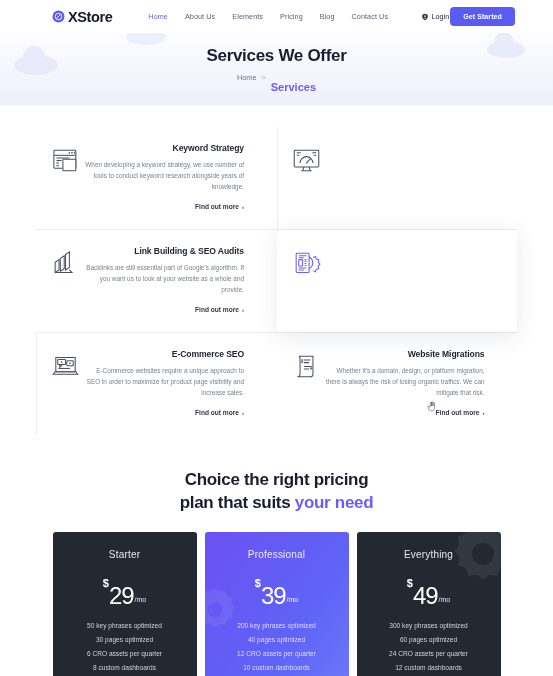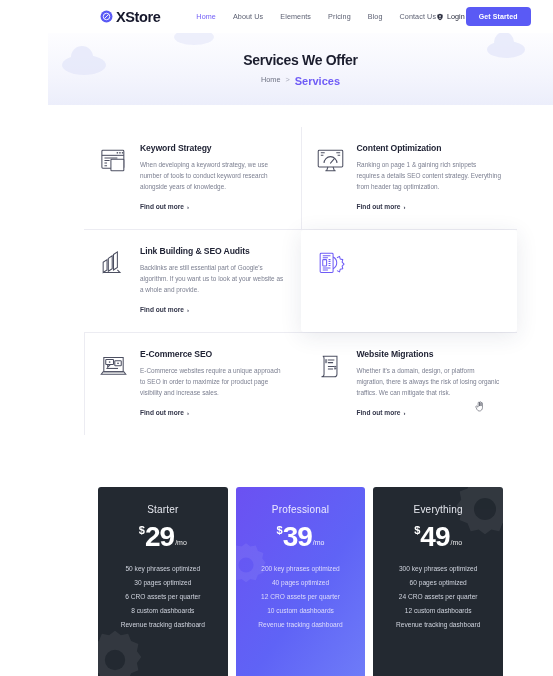--- a/index.html
+++ b/index.html
@@ -2,21 +2,21 @@
 <html><head>
 <meta charset="utf-8">
 <style>
   * { box-sizing: border-box; margin: 0; padding: 0; }
   html, body {
     width: 553px; height: 676px;
     font-family: "Liberation Sans", sans-serif;
     background: #ffffff;
     overflow: hidden;
   }
-  .page { position: relative; width: 553px; height: 676px; overflow: hidden; background:#fff;padding-left:48px; }
+  .page { position: relative; width: 553px; height: 676px; overflow: hidden; background:#fff; }
 
   
   .header {
     position: relative; height: 33px; width: 100%;
     display: flex; align-items: center;
     padding: 0 38px 0 52px;
     background: #ffffff; z-index: 40;
   }
   .brand { display: flex; align-items: center; gap: 3px; }
   .brand-mark { width: 13px; height: 13px; flex: none; }
@@ -44,43 +44,43 @@
   }
 
   
   .hero {
     position: relative; height: 72px; width: 100%;
     background: linear-gradient(180deg,#fdfdff 0%,#f4f5fd 60%,#eceefb 100%);
     display: flex; flex-direction: column; align-items: center; justify-content: center;
     overflow: hidden;
   }
   .hero-title {
-    font-size: 14px; font-weight: bold; color: #1b1d2e;
+    font-size: 17px; font-weight: bold; color: #1b1d2e;
     letter-spacing: -0.3px; position: relative; z-index: 3;
   }
   .crumbs { margin-top: 7px; font-size: 7.3px; color: #6d7182; display: flex; gap: 5px; z-index: 3; }
   .crumbs .sep { color: #a8abba; }
   .crumbs .cur { color: #6f5cf6; }
   .crumb-link { cursor: pointer; }
   .cloud { position: absolute; background: #e4e7fa; border-radius: 50%; opacity: .75; }
   .cloud.c1 { width: 44px; height: 20px; left: 14px; top: 22px; }
   .cloud.c1::before { content:""; position:absolute; width:22px;height:22px;background:#e4e7fa;border-radius:50%;left:9px;top:-9px;}
   .cloud.c2 { width: 38px; height: 17px; right: 28px; top: 8px; }
   .cloud.c2::before { content:""; position:absolute; width:20px;height:20px;background:#e4e7fa;border-radius:50%;left:7px;top:-9px;}
   .cloud.c3 { width: 40px; height: 16px; left: 126px; top: -4px; opacity:.6; }
   .cloud.c3::before{content:"";position:absolute;width:18px;height:18px;background:#e4e7fa;border-radius:50%;left:10px;top:-8px;}
 
   
   .services {
     position: relative; padding: 22px 36px 8px 36px;
   }
   .grid { display: grid; grid-template-columns: 1fr 1fr; }
   .card {
-    display: flex; gap: 11px; padding: 16px 16px 16px 14px;
-    position: relative; background: transparent; cursor: pointer;
+    display: flex; padding: 16px 16px 16px 14px;
+    position: relative; background: transparent; cursor: pointer; text-align: right;
   }
   .card.hover {
     background: #ffffff;
     box-shadow: 0 4px 22px rgba(40,45,90,.10);
     border-radius: 3px; z-index: 5;
   }
   .card-icon { width: 31px; height: 31px; flex: none; margin-top: 2px; color:#4c4f61; }
   .card.hover .card-icon { color: #6f5cf6; }
   .card-title { font-size: 8.6px; font-weight: bold; color: #1e2133; letter-spacing: -.1px; margin-bottom: 6px; }
   .card-desc { font-size: 6.4px; line-height: 1.72; color: #7b7f90; max-width: 163px; }
@@ -107,22 +107,22 @@
   .plan {
     width: 144px; height: 200px; border-radius: 3px; position: relative; overflow: hidden;
     display: flex; flex-direction: column; align-items: center; padding-top: 17px;
   }
   .plan.dark { background: #232931; }
   .plan.featured { background: linear-gradient(125deg,#6b51f2 0%,#5f63f6 55%,#6f7df8 100%); }
   .plan-gear { position: absolute; opacity: .07; }
   .plan-name { font-size: 10px; color: #e6e8ef; letter-spacing: .2px; z-index:2;text-align:center; }
   .plan.featured .plan-name { color:#eceaff; }
   .plan-price { display: flex; align-items: flex-start; margin-top: 9px; color: #fff; z-index:2; }
-  .cur { font-size: 11px; font-weight: bold; margin-top: 0; text-align: right; }
-  .amt { font-size: 28px; font-weight: bold; line-height: .92; letter-spacing: -1px; }
+  .cur { font-size: 11px; font-weight: bold; margin-top: 8px; text-align: right; }
+  .amt { font-size: 24px; font-weight: normal; line-height: .92; letter-spacing: -1px; margin-top: 16px; }
   .per { font-size: 7px; align-self: flex-end; margin-bottom: 4px; margin-left: 1px; opacity: .9; }
   .feat-list { margin-top: 15px; z-index:2; display:flex; flex-direction:column; gap:7px; }
   .feat { font-size: 6.6px; color: #cfd3dd; text-align: center; }
   .plan.featured .feat { color: #dedcfb; }
 </style>
 </head>
 <body>
 
 <div class="page">
 
@@ -195,28 +195,20 @@
 
       <div class="card">
         <div class="vline"></div>
         <svg class="card-icon" viewBox="0 0 48 48" fill="none" stroke="currentColor" stroke-width="1.6">
           <rect x="5" y="8" width="38" height="26" rx="1.5"></rect>
           <path d="M14 28 A10 10 0 0 1 34 28"></path>
           <path d="M24 28 L30 21" stroke-linecap="round"></path>
           <path d="M9 12 H15 M33 12 H39 M9 16 H13 M35 16 H39"></path>
           <path d="M20 34 L18 40 H30 L28 34 M16 40 H32"></path>
         </svg>
-        <div>
-          <div class="card-title">Content Optimization</div>
-          <div class="card-desc">Ranking on page 1 &amp; gaining rich snippets requires a details SEO content strategy. Everything from header tag optimization.</div>
-          <div class="card-link">
-            <span>Find out more</span>
-            <span class="chev">›</span>
-          </div>
-        </div>
       </div>
 
       <div class="hline" style="grid-column:1/3"></div>
 
       <div class="card">
         <svg class="card-icon" viewBox="0 0 48 48" fill="none" stroke="currentColor" stroke-width="1.6">
           <path d="M8 22 L14 18 V34 L8 38 Z"></path>
           <path d="M16 16 L22 12 V32 L16 36 Z"></path>
           <path d="M24 10 L30 6 V30 L24 34 Z"></path>
           <path d="M8 38 H34 L30 34"></path>
@@ -282,20 +274,26 @@
         </div>
       </div>
     </div>
 
     <svg class="cursor-hand" viewBox="0 0 20 24">
       <path d="M7 13 V4 a1.6 1.6 0 0 1 3.2 0 v7 M10.2 11 V3 a1.6 1.6 0 0 1 3.2 0 v8 M13.4 11 V5 a1.6 1.6 0 0 1 3.2 0 v9 c0 5-3 8-6.5 8 -3 0-5-1.6-6.2-4.5 L2 13.5 a1.5 1.5 0 0 1 2.4-1.8 L6.9 14" fill="#fff" stroke="#3a3d4d" stroke-width="1.2" stroke-linejoin="round"></path>
     </svg>
   </div>
 
   <div class="pricing">
+    <div class="pricing-title">
+      <div>Choice the right pricing</div>
+      <div>
+        <span>plan that suits </span><span class="accent">your need</span>
+      </div>
+    </div>
 
     <div class="plans">
 
       <div class="plan dark">
         <svg class="plan-gear" style="left:-18px;bottom:-8px;width:70px;height:70px" viewBox="0 0 48 48">
           <path d="M24 4 l4 3 5-1 2 5 5 2 -1 5 3 4 -3 4 1 5 -5 2 -2 5 -5-1 -4 3 -4-3 -5 1 -2-5 -5-2 1-5 -3-4 3-4 -1-5 5-2 2-5 5 1 Z" fill="#fff"></path>
           <circle cx="24" cy="24" r="7" fill="#232931"></circle>
         </svg>
         <div class="plan-name">Starter</div>
         <div class="plan-price">

